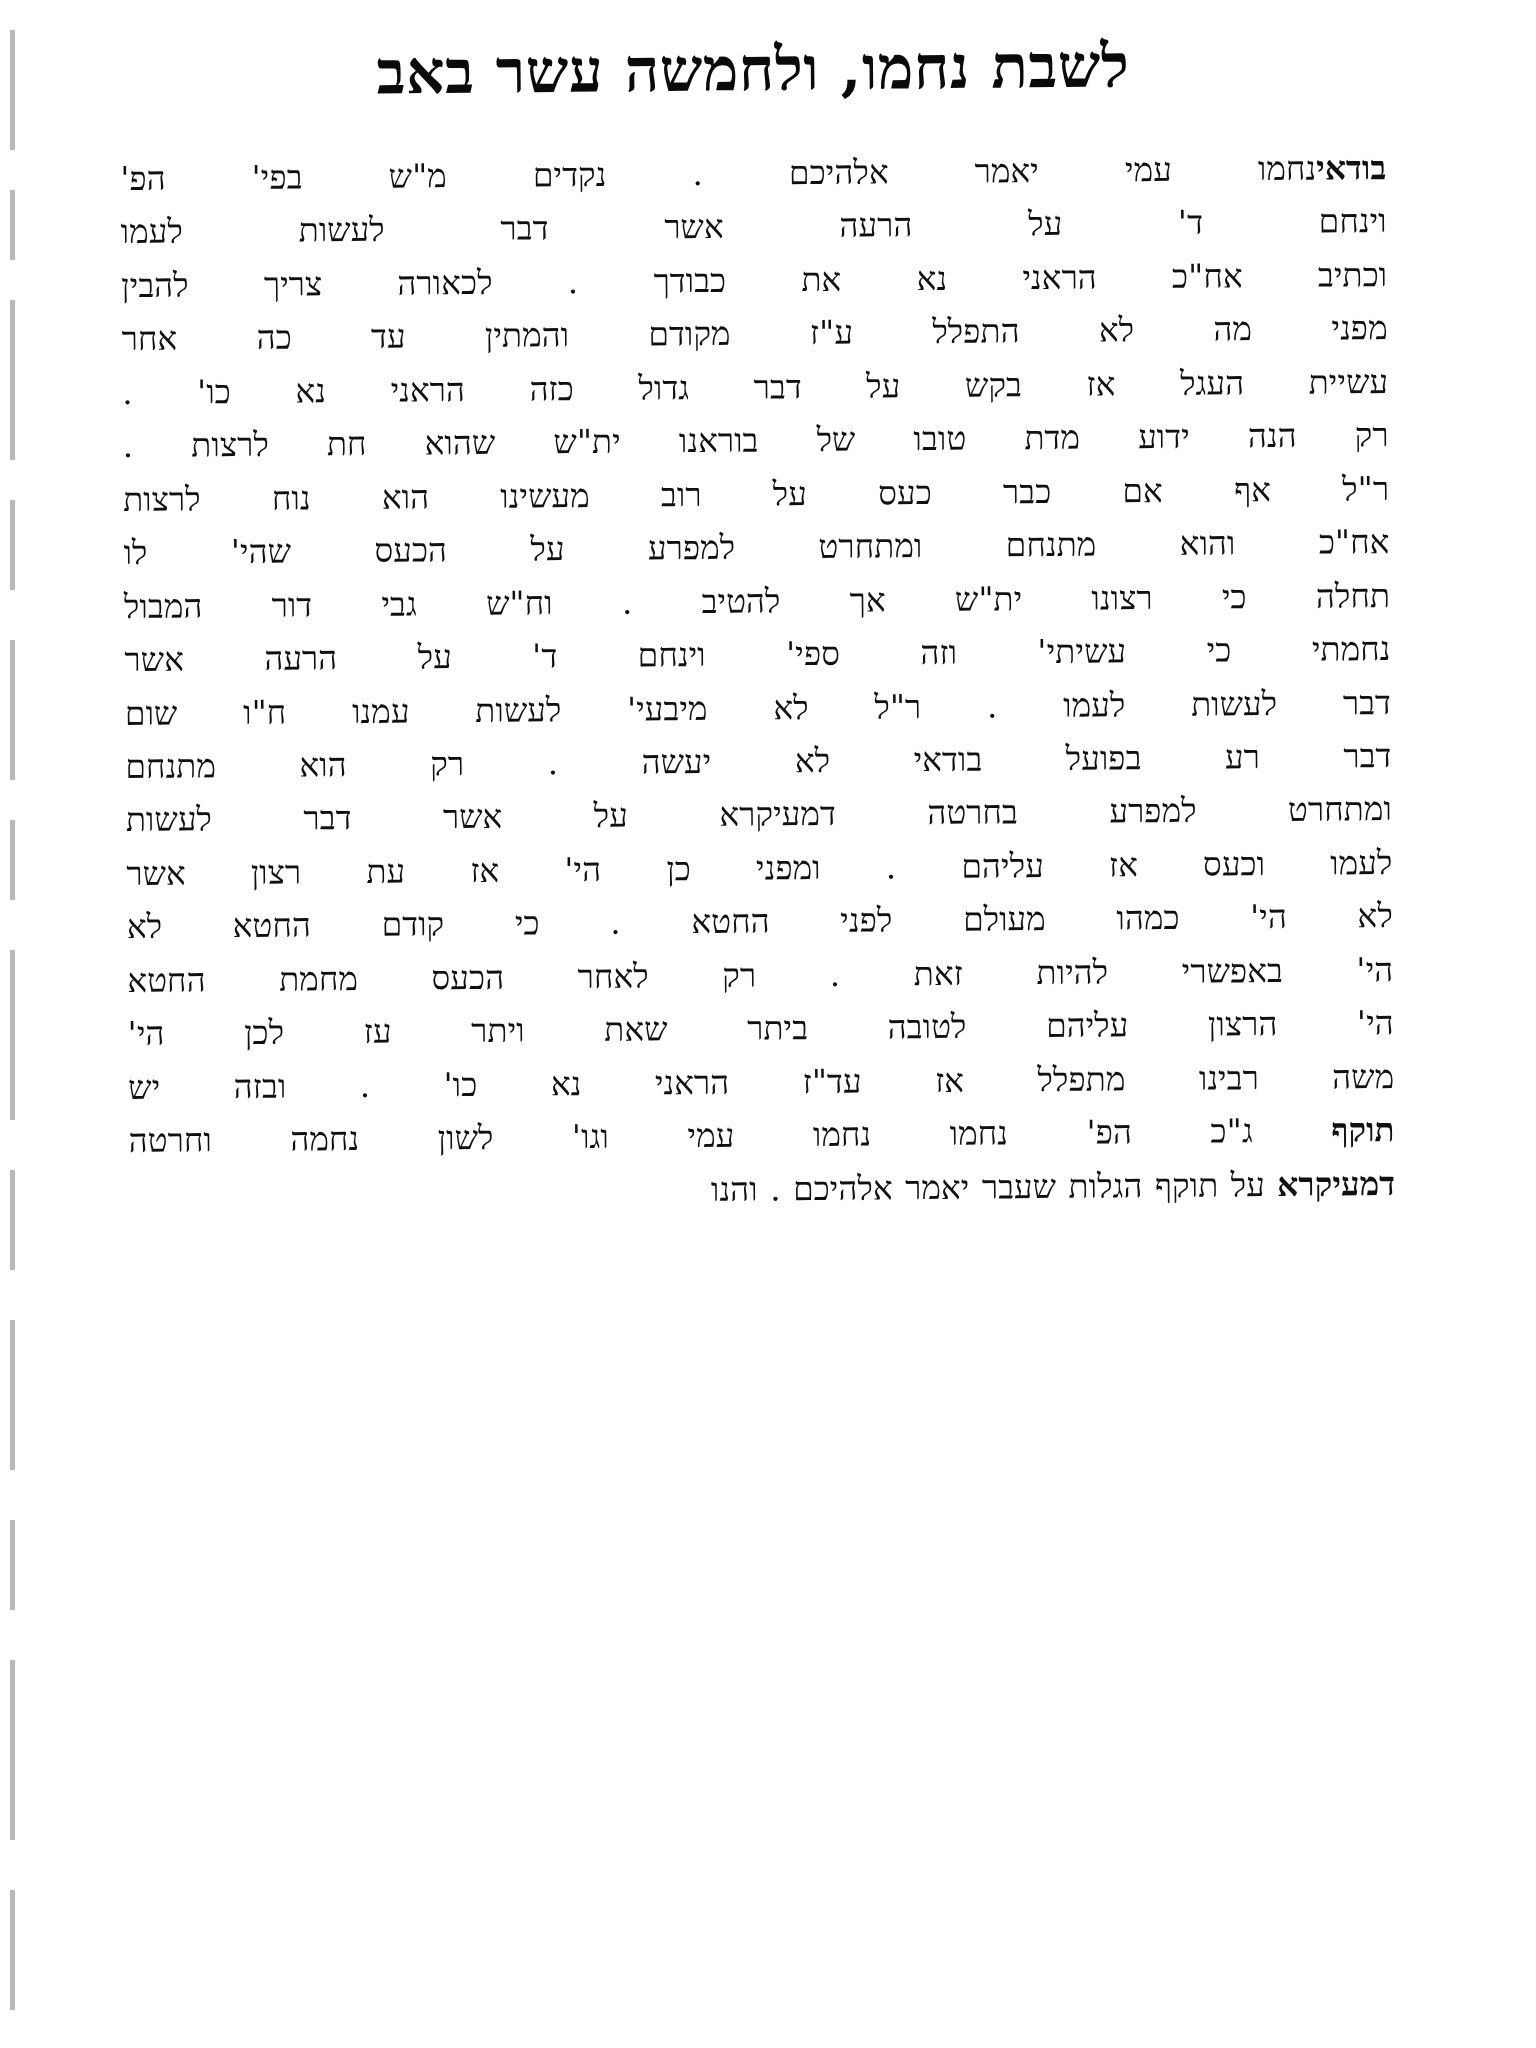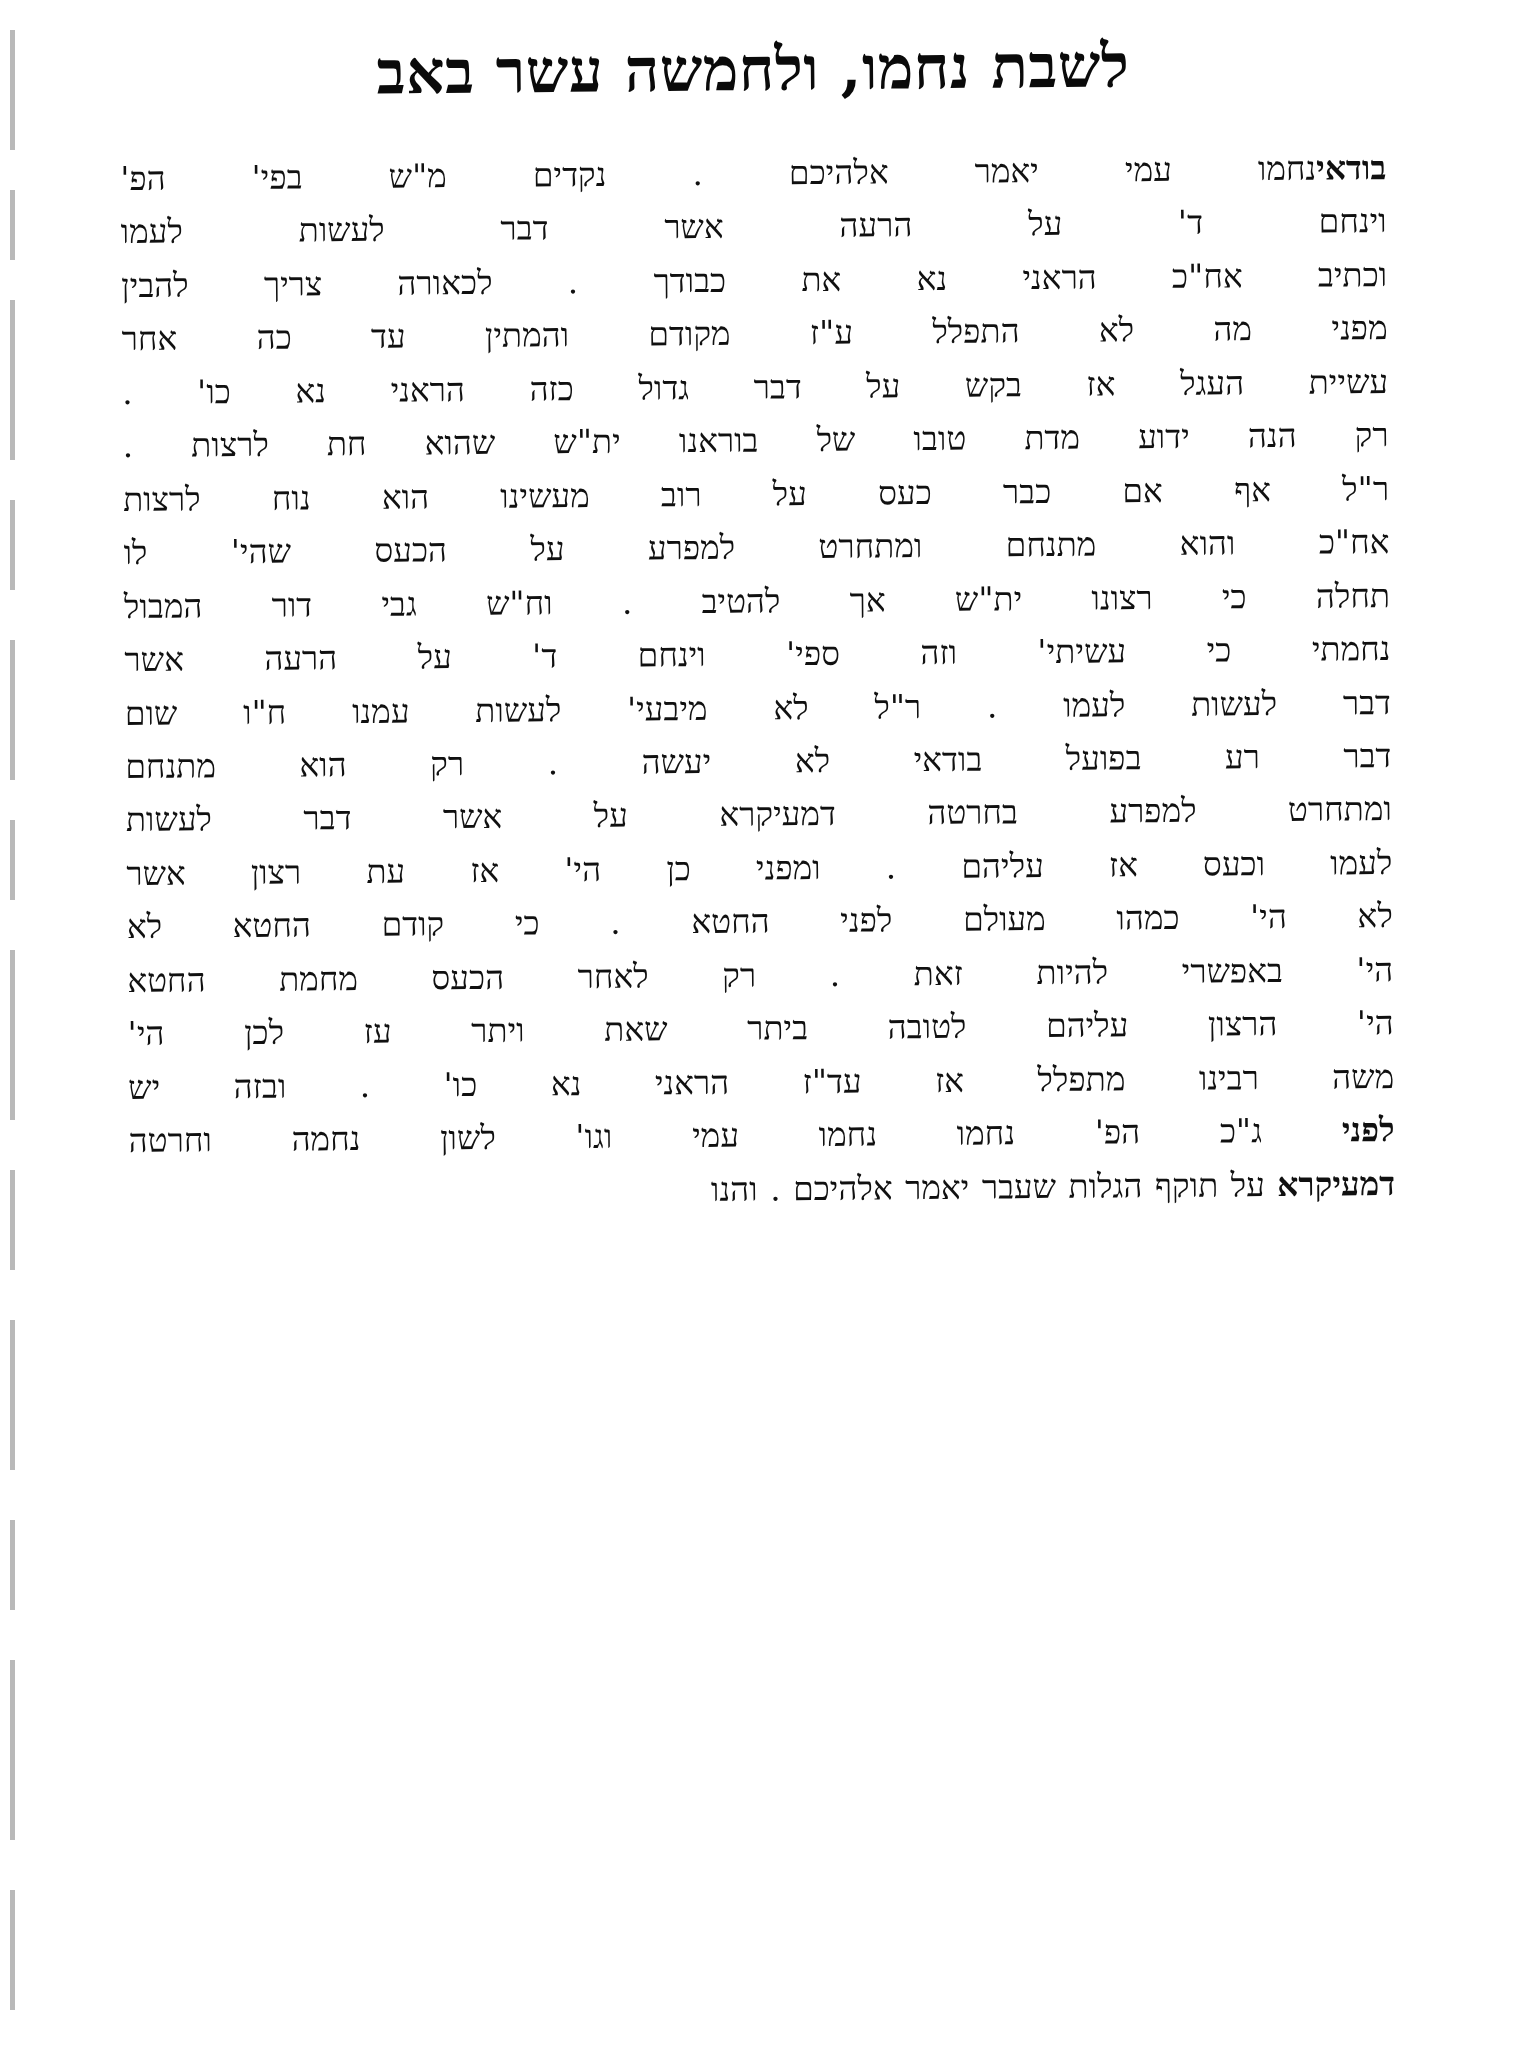--- a/index.html
+++ b/index.html
@@ -123,18 +123,18 @@
       <span class="line">תחלה כי רצונו ית"ש אך להטיב . וח"ש גבי דור המבול</span>
       <span class="line">נחמתי כי עשיתי' וזה ספי' וינחם ד' על הרעה אשר</span>
       <span class="line">דבר לעשות לעמו . ר"ל לא מיבעי' לעשות עמנו ח"ו שום</span>
       <span class="line">דבר רע בפועל בודאי לא יעשה . רק הוא מתנחם</span>
       <span class="line">ומתחרט למפרע בחרטה דמעיקרא על אשר דבר לעשות</span>
       <span class="line">לעמו וכעס אז עליהם . ומפני כן הי' אז עת רצון אשר</span>
       <span class="line">לא הי' כמהו מעולם לפני החטא . כי קודם החטא לא</span>
       <span class="line">הי' באפשרי להיות זאת . רק לאחר הכעס מחמת החטא</span>
       <span class="line">הי' הרצון עליהם לטובה ביתר שאת ויתר עז לכן הי'</span>
       <span class="line">משה רבינו מתפלל אז עד"ז הראני נא כו' . ובזה יש</span>
-      <span class="line"><span class="strong">לפני</span> ג"כ הפ' נחמו נחמו עמי וגו' לשון נחמה וחרטה</span>
+      <span class="line"><span class="strong">תוקף</span> ג"כ הפ' נחמו נחמו עמי וגו' לשון נחמה וחרטה</span>
       <span class="line last-line"><span class="strong">דמעיקרא</span> על תוקף הגלות שעבר יאמר אלהיכם . והנו</span>
     </p>
   </div>
 
 </div>
 
 </body></html>

